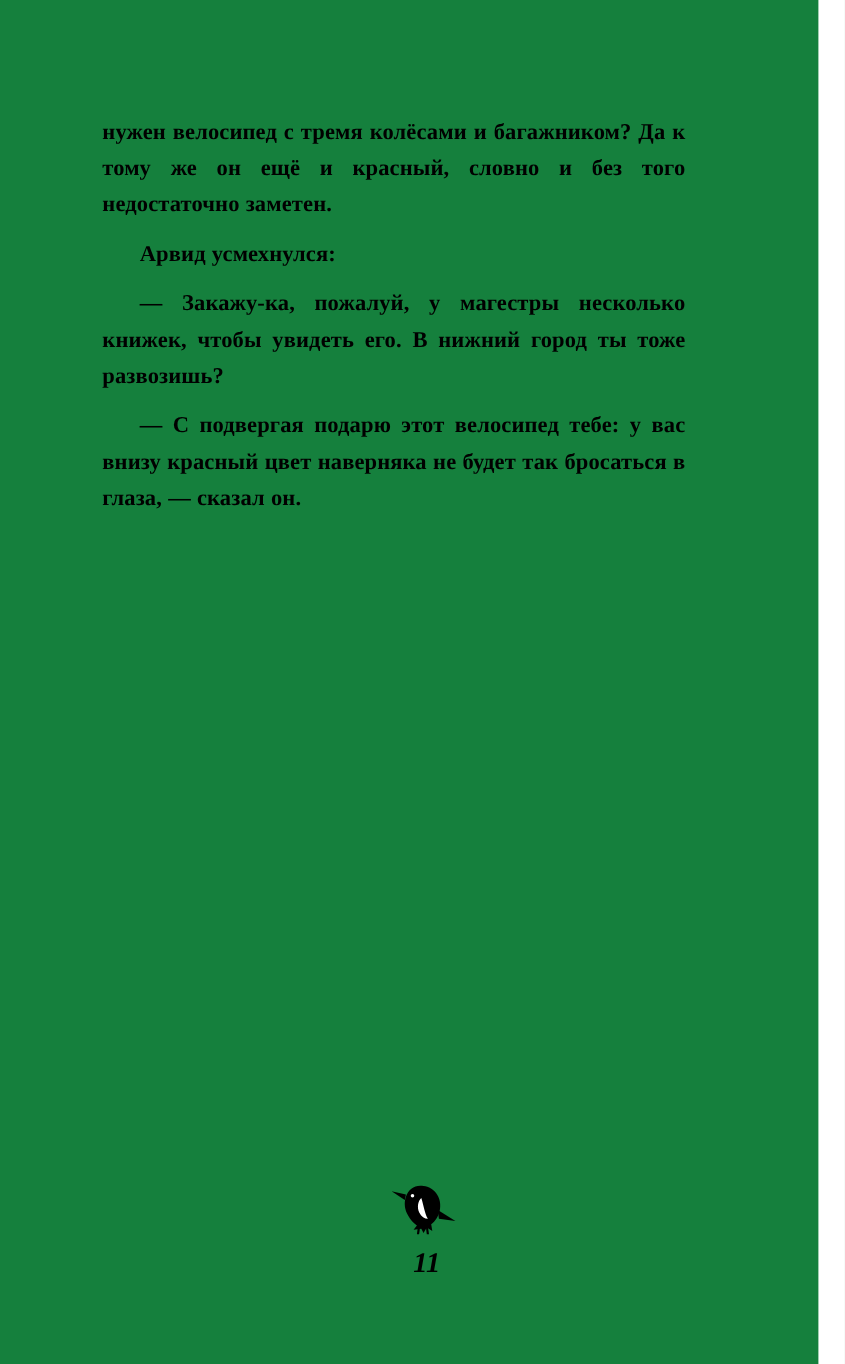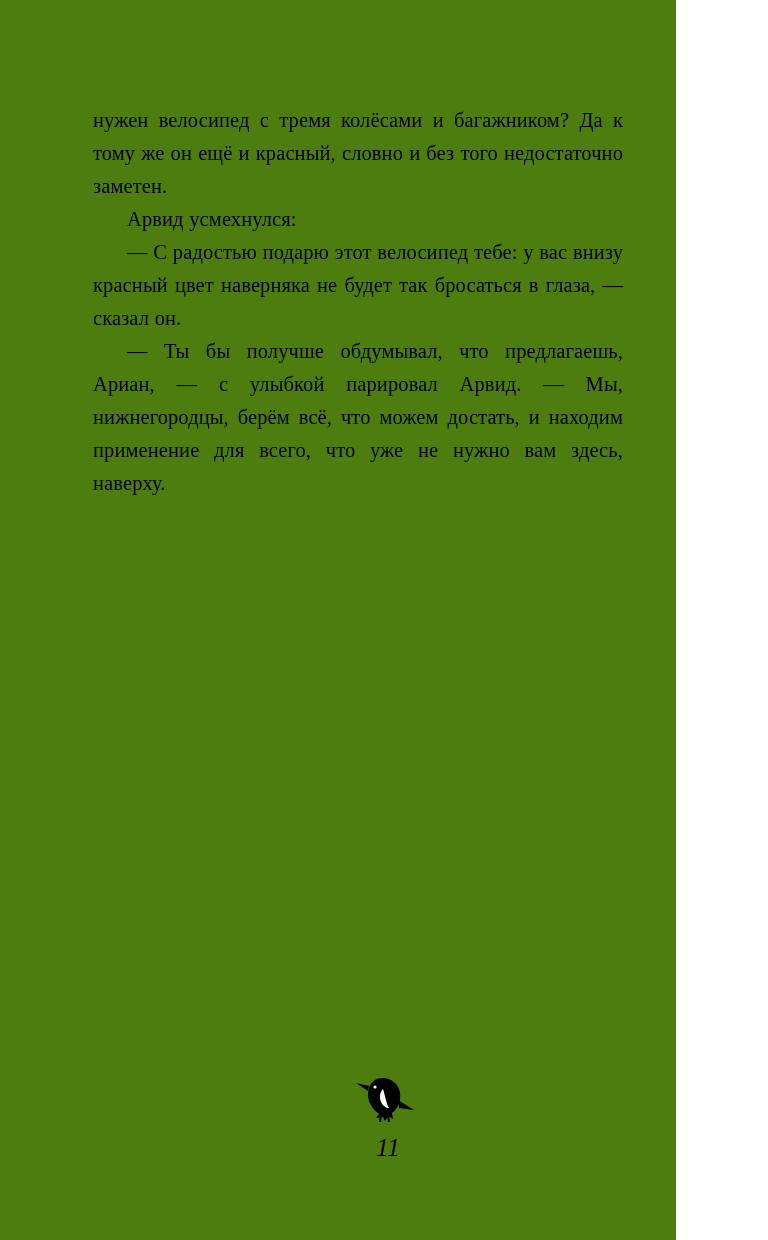--- a/index.html
+++ b/index.html
@@ -12,42 +12,44 @@
     height: 1240px;
     position: relative;
     font-family: "Liberation Serif", serif;
     color: #000000;
     overflow: hidden;
   }
   #page {
     position: absolute;
     left: 0;
     top: 0;
-    width: 676px;
+    width: 744px;
     height: 1240px;
-    background: #4d7c0f;
+    background: #15803d;
+    font-weight: bold;
   }
   #text-block {
     position: absolute;
     left: 93px;
     top: 104px;
     width: 530px;
   }
   p.para {
     margin: 0;
     font-size: 20.5px;
     line-height: 33px;
     text-align: justify;
     text-justify: inter-word;
     letter-spacing: 0.1px;
     word-spacing: 0.4px;
     hyphens: manual;
   }
   p.para.indent {
     text-indent: 34px;
+    margin-top: 12px;
   }
   p.para.cont {
     text-indent: 0;
   }
   
   #ornament {
     position: absolute;
     left: 0;
     top: 1072px;
     width: 768px;
@@ -69,22 +71,22 @@
   }
 </style>
 </head>
 <body>
 
 <div id="page">
 
   <div id="text-block">
     <p class="para cont">нужен велосипед с тремя колёсами и багажником? Да к тому же он ещё и красный, словно и без того недостаточно заметен.</p>
     <p class="para indent">Арвид усмехнулся:</p>
-    <p class="para indent">— С радостью подарю этот велосипед тебе: у вас внизу красный цвет наверняка не будет так бросаться в глаза, — сказал он.</p>
-    <p class="para indent">— Ты бы получше обдумывал, что предлагаешь, Ариан, — с улыбкой парировал Арвид. — Мы, нижнегородцы, берём всё, что можем достать, и находим применение для всего, что уже не нужно вам здесь, наверху.</p>
+    <p class="para indent">— Закажу-ка, пожалуй, у магестры несколько книжек, чтобы увидеть его. В нижний город ты тоже развозишь?</p>
+    <p class="para indent">— С подвергая подарю этот велосипед тебе: у вас внизу красный цвет наверняка не будет так бросаться в глаза, — сказал он.</p>
   </div>
 
   <div id="ornament">
     <span>
       <svg width="64" height="52" viewBox="0 0 64 52" xmlns="http://www.w3.org/2000/svg">
         <g fill="#000000">
 
           <path d="M30 6 C24 6 19 10 17 16 C15 22 16 28 19 33 C21 37 24 40 27 42 L24 46 L31 45 L33 49 L36 44 L41 47 L40 41 C44 38 47 33 48 27 C49 21 47 15 43 11 C39 7 34 6 30 6 Z"></path>
 
           <path d="M17 14 L4 11 L16 19 Z"></path>

